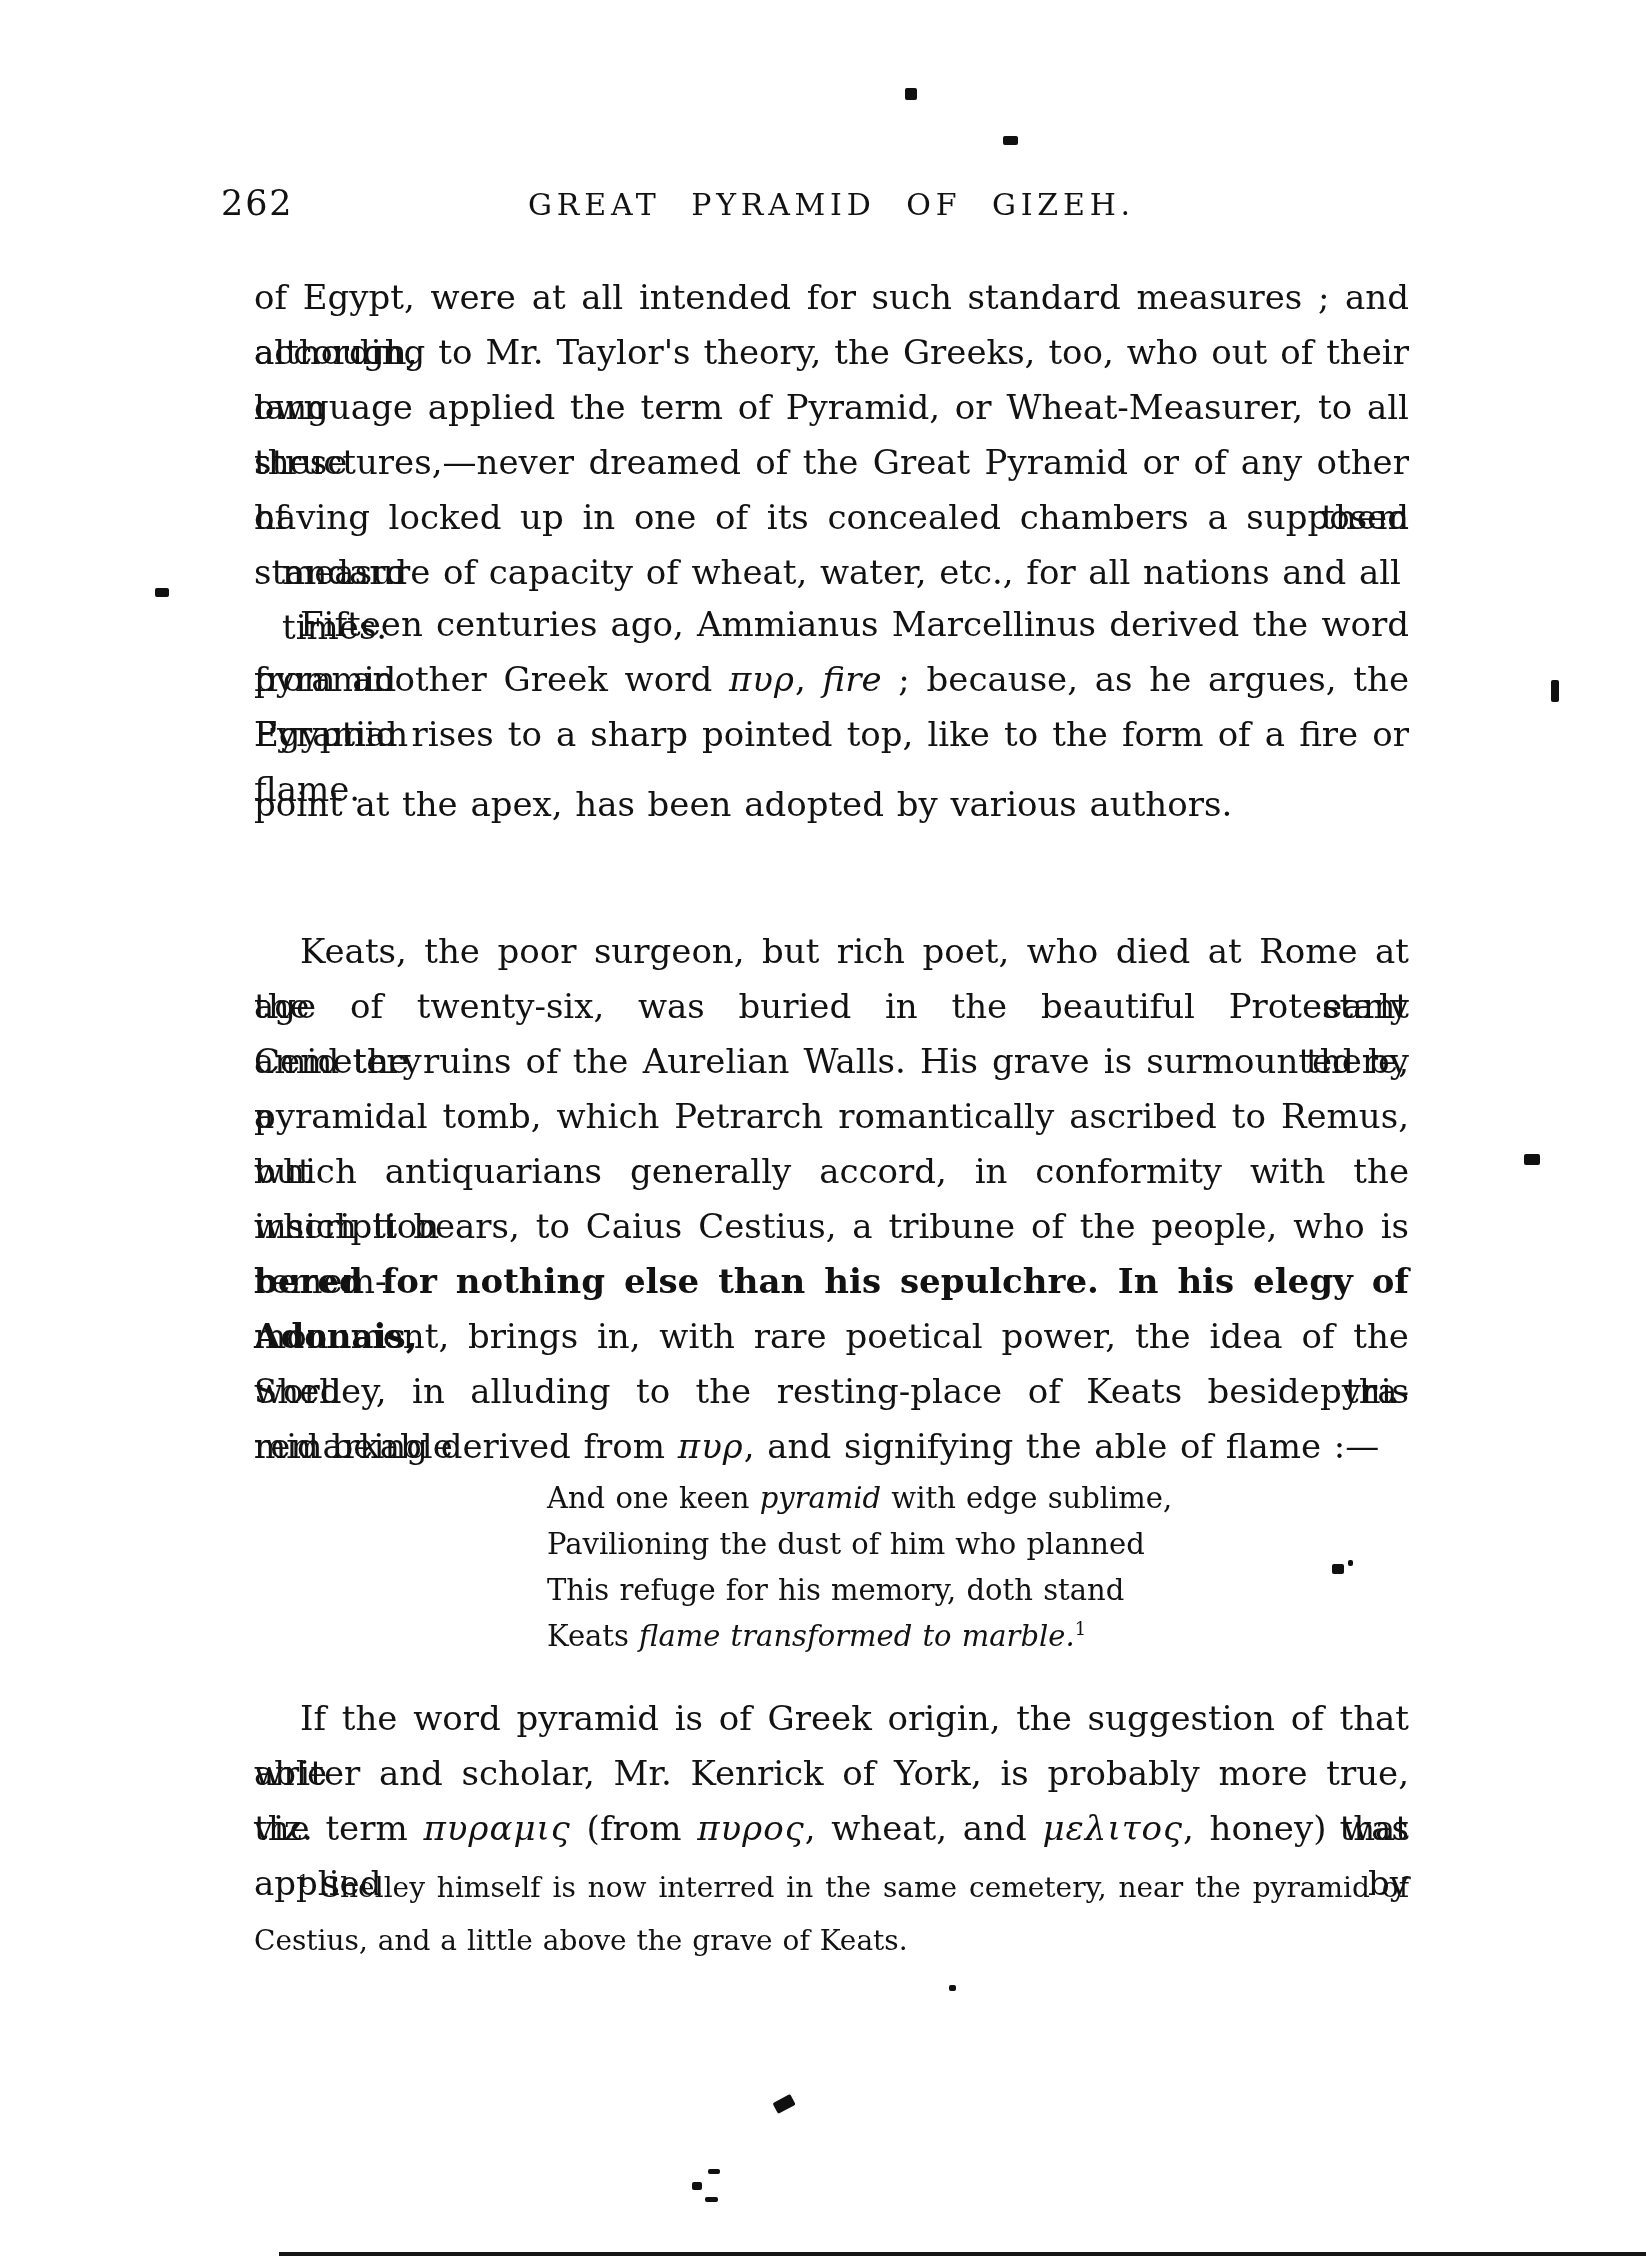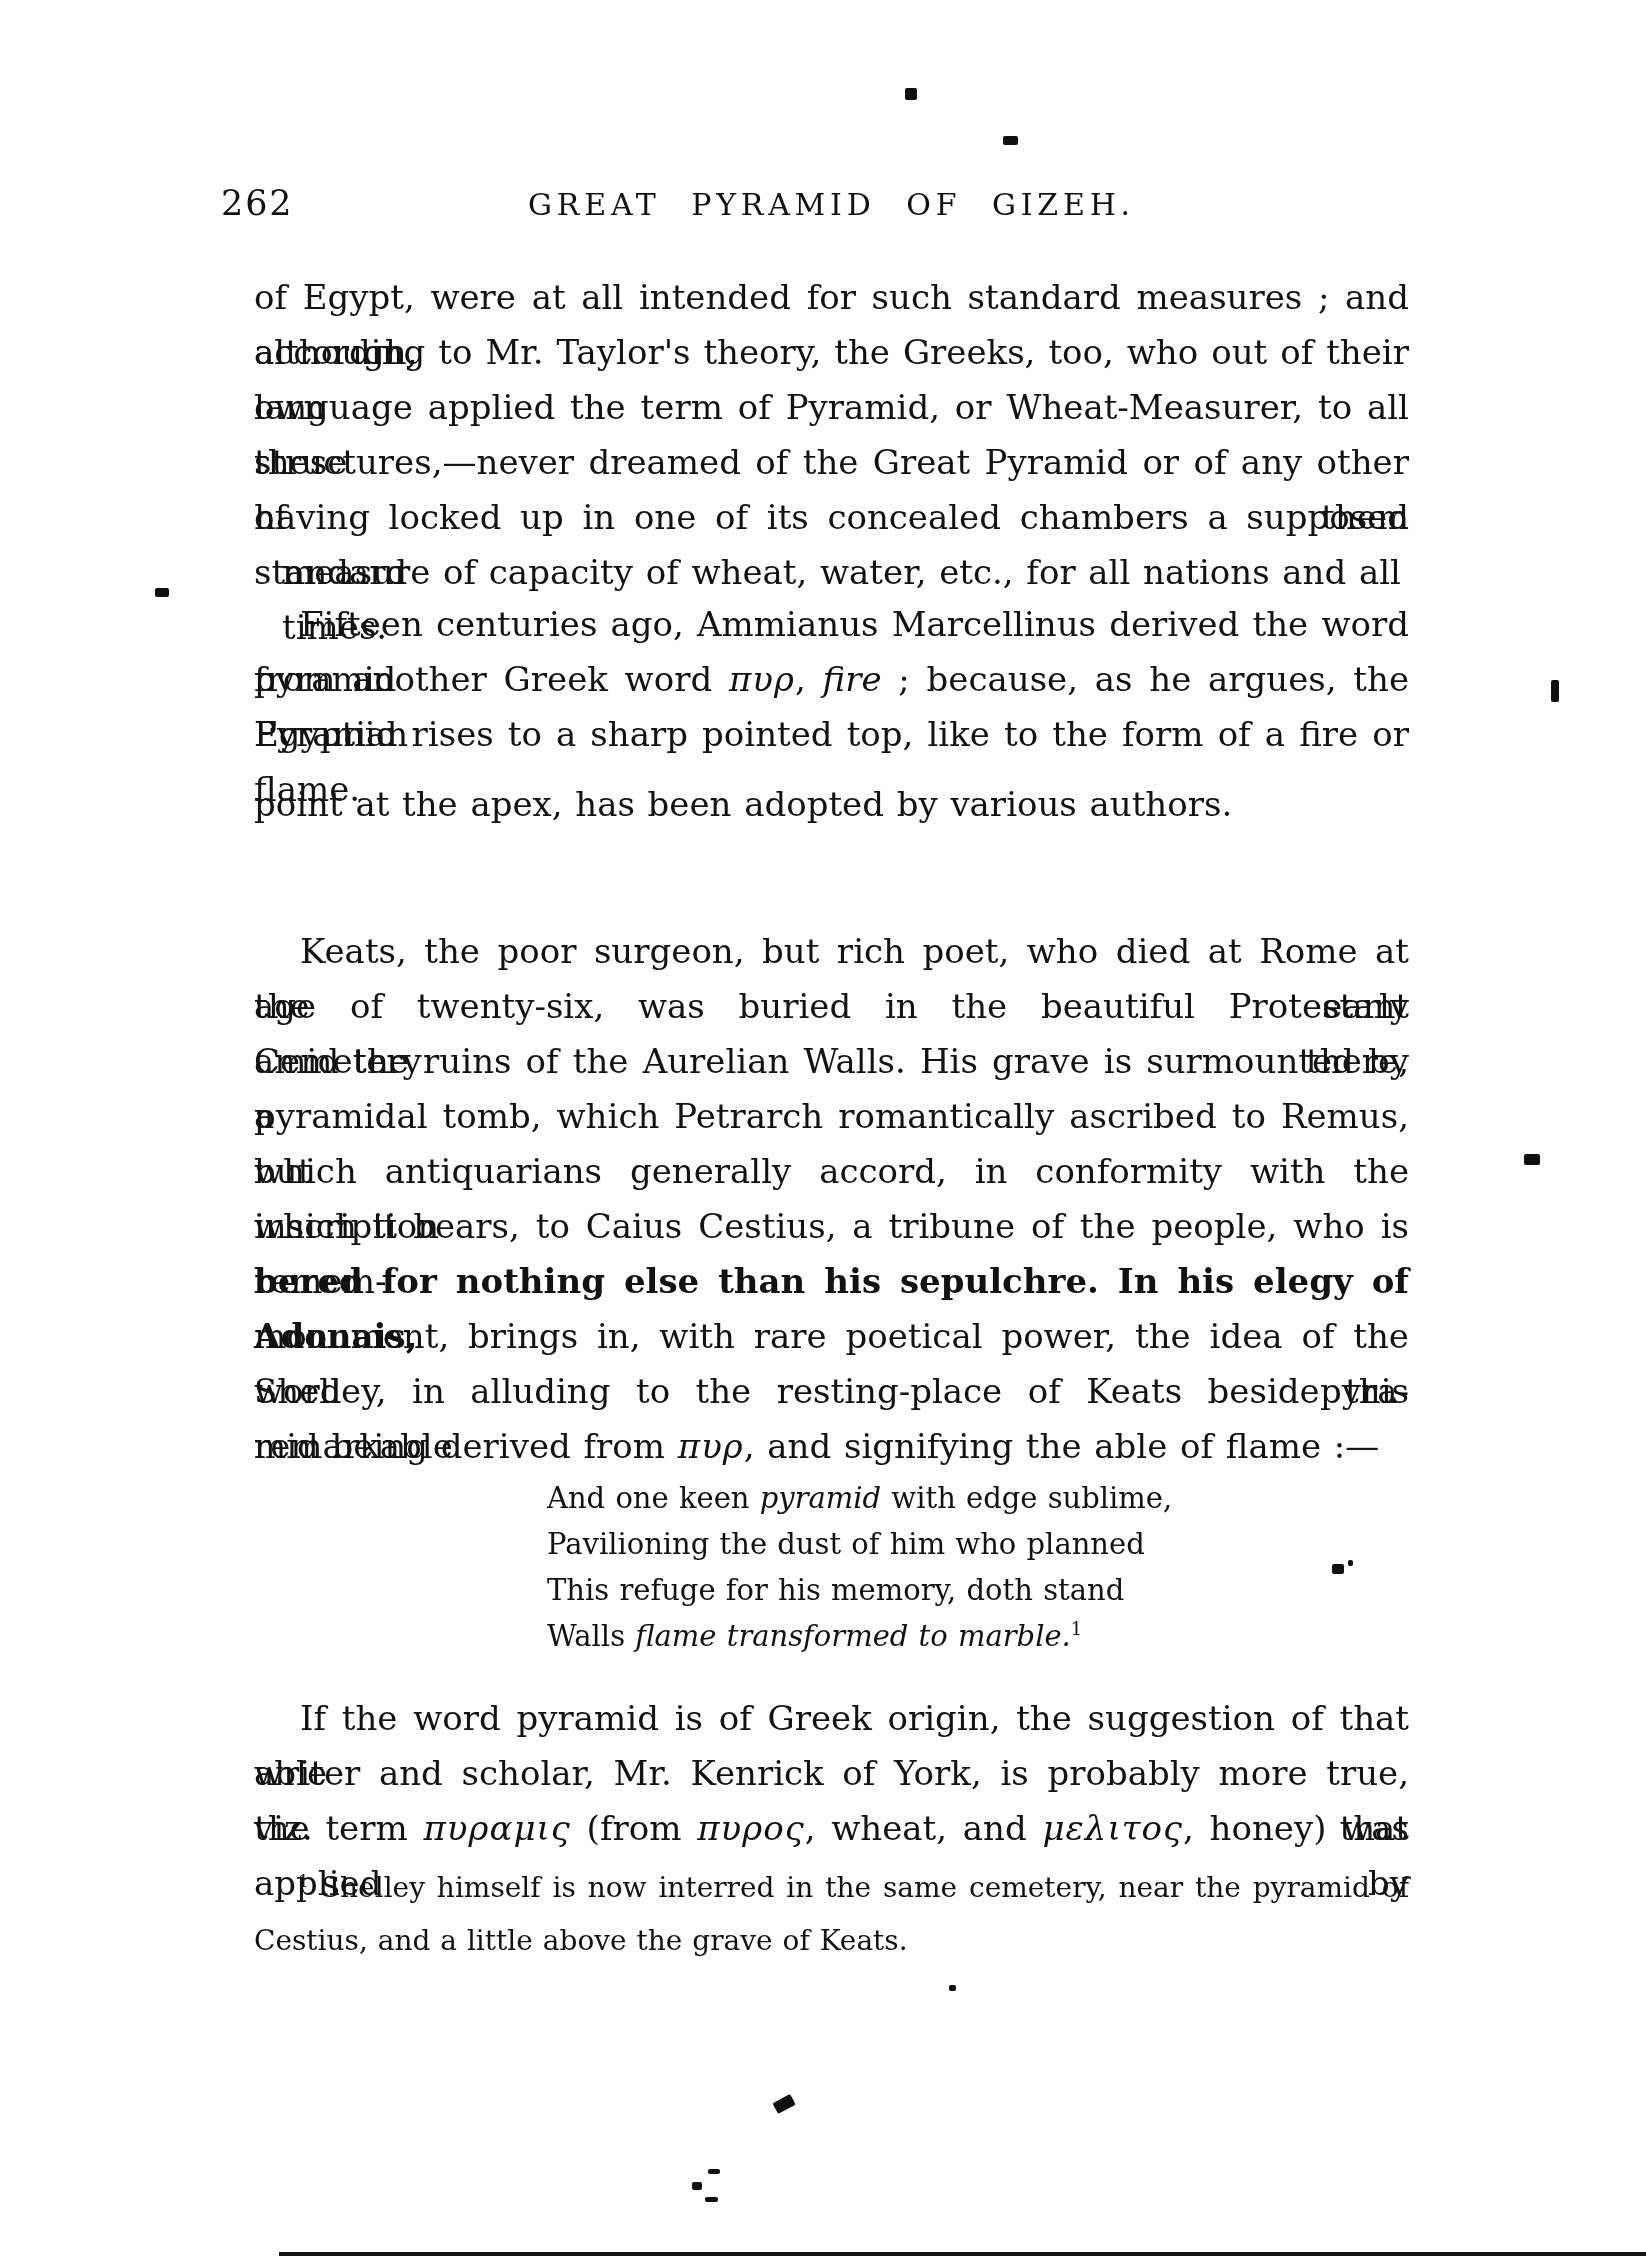--- a/index.html
+++ b/index.html
@@ -72,21 +72,21 @@
         <div class="line just" style="height: 55px; line-height: 55px;"><span>which it bears, to Caius Cestius, a tribune of the people, who is remem-</span></div>
         <div class="line just" style="height: 55px; line-height: 55px; font-weight: bold;"><span>bered for nothing else than his sepulchre. In his elegy of Adonais,</span></div>
         <div class="line just" style="height: 55px; line-height: 55px;"><span>monument, brings in, with rare poetical power, the idea of the word pyra-</span></div>
         <div class="line just" style="height: 55px; line-height: 55px;"><span>Shelley, in alluding to the resting-place of Keats beside this remarkable</span></div>
         <div class="line" style="height: 55px; line-height: 55px;"><span>mid being derived from </span><span class="gk">πυρ</span><span>, and signifying the able of flame :—</span></div>
       </div>
       <div class="block poem" style="top: 1475px; left: 547px; width: 860px;">
         <div class="line" style="height: 46px; line-height: 46px;"><span>And one keen </span><span class="it">pyramid</span><span> with edge sublime,</span></div>
         <div class="line" style="height: 46px; line-height: 46px;"><span>Pavilioning the dust of him who planned</span></div>
         <div class="line" style="height: 46px; line-height: 46px;"><span>This refuge for his memory, doth stand</span></div>
-        <div class="line" style="height: 46px; line-height: 46px;"><span>Walls </span><span class="it">flame transformed to marble.</span><span class="sup">1</span></div>
+        <div class="line" style="height: 46px; line-height: 46px;"><span>Keats </span><span class="it">flame transformed to marble.</span><span class="sup">1</span></div>
       </div>
       <div class="block body" style="top: 1691px; left: 254px; width: 1155px;">
         <div class="line just" style="height: 55px; line-height: 55px; text-indent: 46px;"><span>If the word pyramid is of Greek origin, the suggestion of that able</span></div>
         <div class="line just" style="height: 55px; line-height: 55px;"><span>writer and scholar, Mr. Kenrick of York, is probably more true, viz. that</span></div>
         <div class="line just" style="height: 55px; line-height: 55px;"><span>the term </span><span class="gk">πυραμις</span><span> (from </span><span class="gk">πυρος</span><span>, wheat, and </span><span class="gk">μελιτος</span><span>, honey) was applied by</span></div>
       </div>
       <div class="block footnote" style="top: 1861px; left: 254px; width: 1155px;">
         <div class="line just" style="height: 53px; line-height: 53px; text-indent: 44px;"><span class="sup">1</span><span> Shelley himself is now interred in the same cemetery, near the pyramid of</span></div>
         <div class="line" style="height: 53px; line-height: 53px;"><span>Cestius, and a little above the grave of Keats.</span></div>
       </div>

